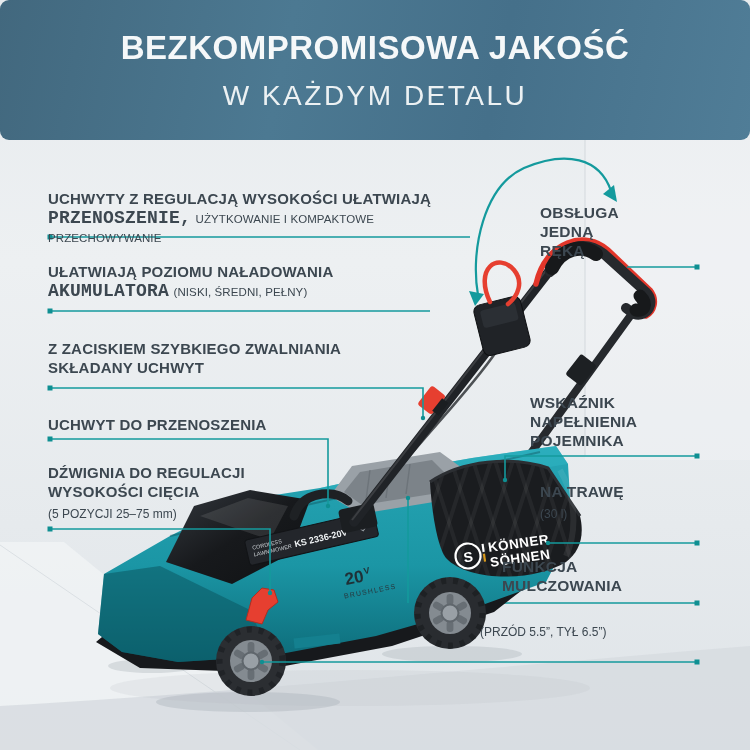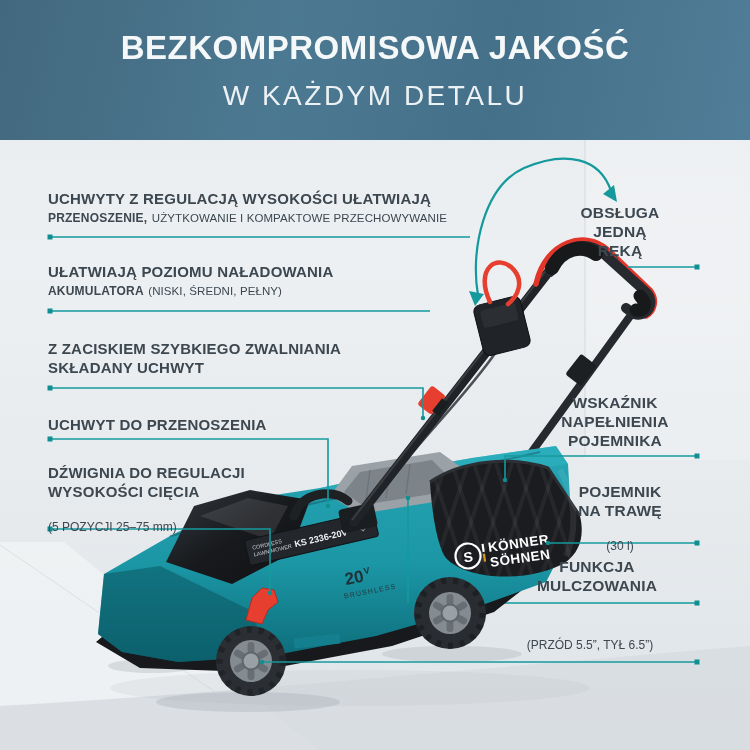--- a/index.html
+++ b/index.html
@@ -5,32 +5,32 @@
   html,body{margin:0;padding:0;background:#fff;}
   .stage{
     position:relative;width:750px;height:750px;overflow:hidden;
     font-family:"Liberation Sans",sans-serif;
     background:linear-gradient(180deg,#e7ebee 0%,#edf0f2 35%,#e6eaed 70%,#dfe4e8 100%);
   }
   .banner{
     position:absolute;left:0;top:0;width:750px;height:140px;z-index:2;
     background:linear-gradient(102deg,#42687e 0%,#4c7992 38%,#45708a 66%,#507d97 100%);
     display:flex;flex-direction:column;align-items:center;justify-content:center;
-    color:#f5f8f9;text-align:center;
+    color:#f5f8f9;text-align:center;border-radius:9px;
   }
   .banner .title{font-size:33px;font-weight:bold;letter-spacing:.5px;line-height:1.2;}
   .banner .subtitle{font-size:28px;font-weight:normal;letter-spacing:2.5px;opacity:.95;margin-top:12px;}
   svg.scene{position:absolute;left:0;top:0;z-index:1;}
   svg text{font-family:"Liberation Sans",sans-serif;}
   .lab{position:absolute;z-index:3;color:#3c4750;}
   .lab .b{font-weight:bold;font-size:15px;line-height:19px;letter-spacing:.2px;display:block;}
-  .lab .bi{font-weight:bold;font-size:12px;letter-spacing:.2px;display:inline;}
+  .lab .bi{font-weight:bold;font-size:18px;letter-spacing:.2px;display:inline;font-family:Liberation Mono, monospace;}
   .lab .s{font-size:11.5px;letter-spacing:.1px;display:inline;}
-  .lab .sb{font-size:12px;display:block;line-height:15px;margin-top:19px;}
-  .lab-r{text-align:center;}
+  .lab .sb{font-size:12px;display:block;line-height:15px;margin-top:6px;}
+  .lab-r{text-align:left;}
   .lab-r .b{font-size:15.5px;}
   .lab-r .big{font-size:16.5px;line-height:20px;}
 </style>
 </head>
 <body>
 
 <div class="stage">
 
   <div class="banner">
     <div class="title">BEZKOMPROMISOWA JAKOŚĆ</div>
@@ -268,21 +268,20 @@
     <span class="b">RĘKĄ</span>
   </div>
 
   <div class="lab lab-r" style="right:50px;top:393px;width:170px;">
     <span class="b">WSKAŹNIK</span>
     <span class="b">NAPEŁNIENIA</span>
     <span class="b">POJEMNIKA</span>
   </div>
 
   <div class="lab lab-r" style="right:50px;top:482px;width:160px;">
-    <span class="b">POJEMNIK</span>
     <span class="b">NA TRAWĘ</span>
     <span class="sb">(30 l)</span>
   </div>
 
   <div class="lab lab-r" style="right:58px;top:557px;width:190px;">
     <span class="b">FUNKCJA</span>
     <span class="b">MULCZOWANIA</span>
   </div>
 
   <div class="lab lab-r" style="right:50px;top:619px;width:220px;">

